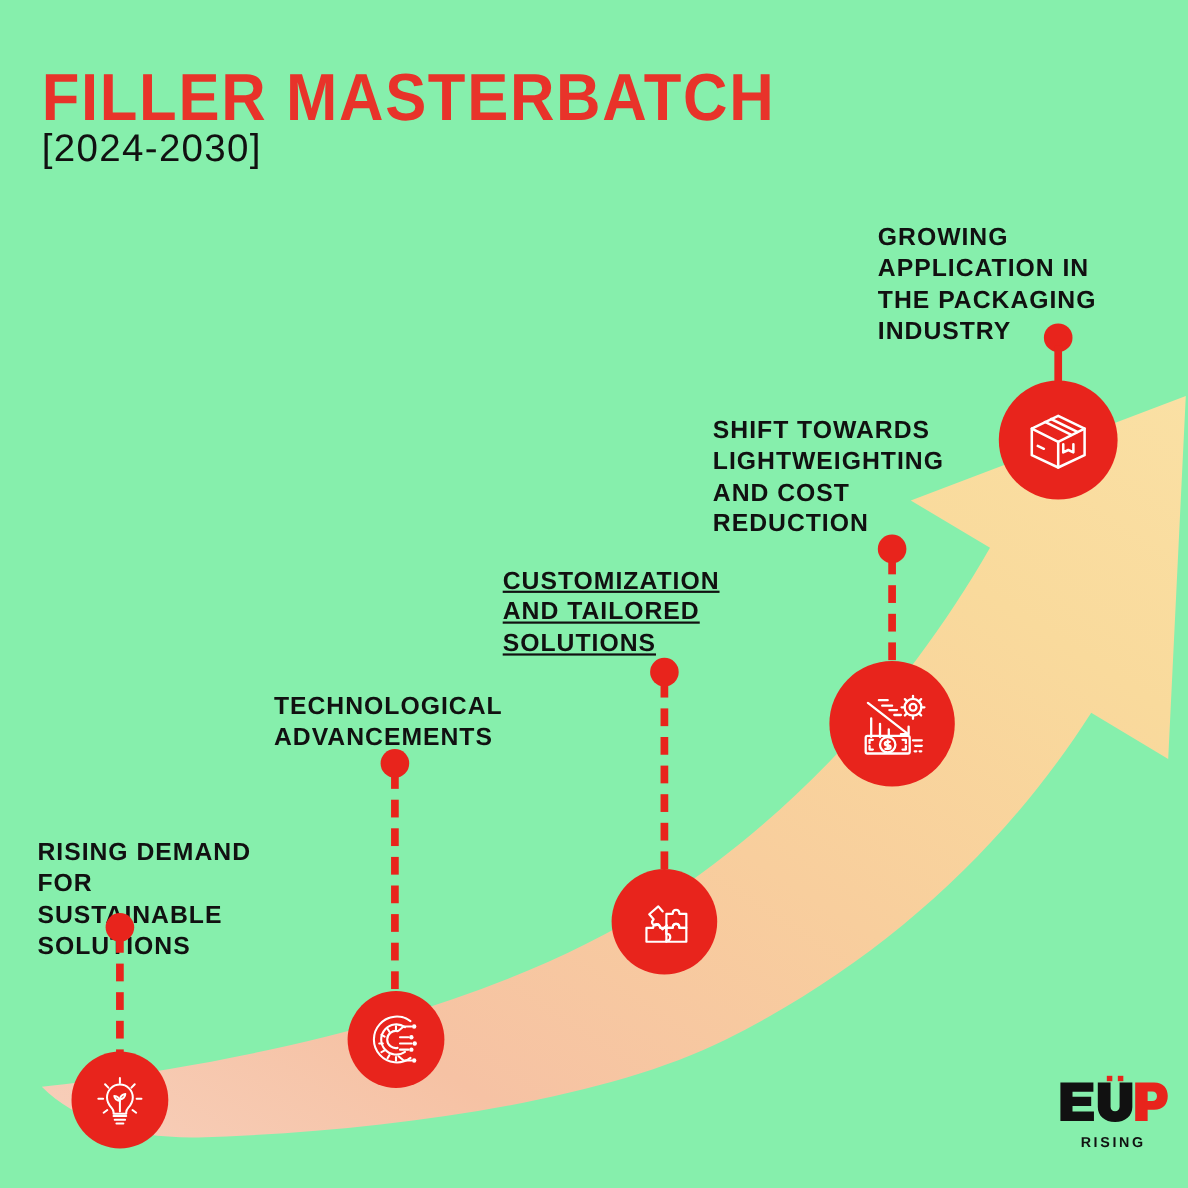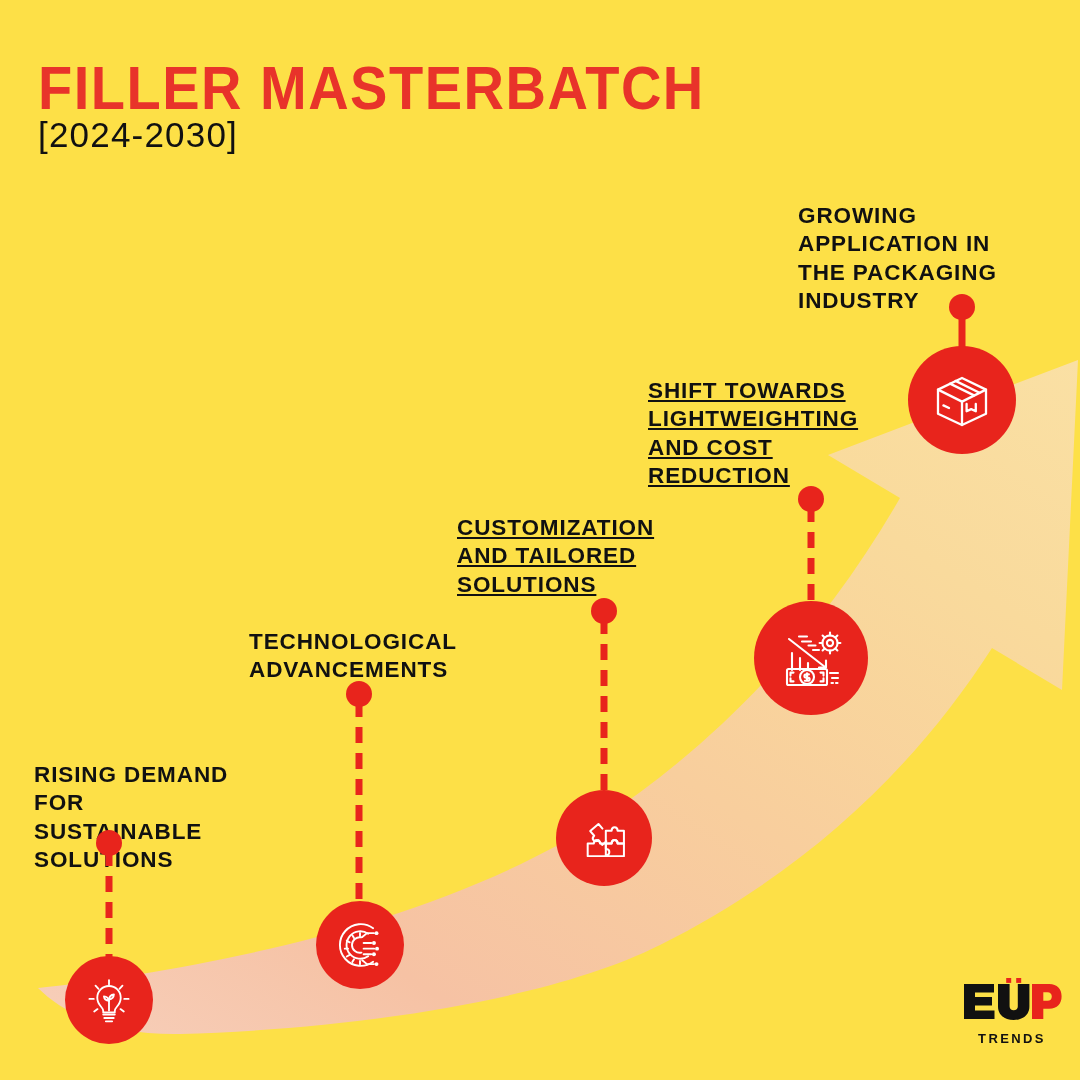--- a/index.html
+++ b/index.html
@@ -10,21 +10,21 @@
     background: #ffffff;
     font-family: "Liberation Sans", sans-serif;
     overflow: hidden;
     position: relative;
   }
 
   #stage {
     position: relative;
     width: 1080px;
     height: 1080px;
-    background: #fde047;
+    background: #86efac;
     overflow: hidden;
   }
 
   
   .title-block {
     position: absolute;
     left: 38px;
     top: 58px;
     width: 820px;
   }
@@ -246,21 +246,21 @@
 
           <path d="M34 38V24h6.4c0-2.4 1.5-3.9 3.3-3.9S47 21.6 47 24h7v14h-7c0-2.4-1.5-3.9-3.3-3.9S40.4 35.6 40.4 38z"></path>
 
           <path d="M30.3 21.6l-4.4-5.1-9.1 7.9 4.4 5.1c-1.8 1.6-1.9 3.7-.7 5.1 1.2 1.4 3.3 1.5 5.1-.1l4.4 5.1 4.6-4"></path>
         </svg>
       </span>
     </div>
   </div>
 
   <div class="node">
-    <div class="label" style="left:648px; top:377px; width:260px;text-decoration:underline;">SHIFT TOWARDS
+    <div class="label" style="left:648px; top:377px; width:260px;">SHIFT TOWARDS
 LIGHTWEIGHTING
 AND COST
 REDUCTION</div>
 
     <div class="connector" style="left:798px; top:486px;">
       <div class="dot"></div>
       <div class="stem" style="height:124px;"></div>
     </div>
 
     <div class="node-circle" style="left:754px; top:601px; width:114px; height:114px;">
@@ -322,16 +322,16 @@
         <path d="M2 6h30v8.5H13v4.6h17v8.3H13v5.1h19.5V41H2z" fill="#111111"></path>
 
         <path d="M36 6h11.6v22.2c0 2.5 1.6 4.1 4.1 4.1s4.1-1.6 4.1-4.1V6h11.6v22.4c0 8.1-6.3 13.6-15.7 13.6S36 36.5 36 28.4z" fill="#111111"></path>
 
         <rect x="44.2" y="-0.5" width="5" height="5.4" fill="#E8241C"></rect>
         <rect x="54.2" y="-0.5" width="5" height="5.4" fill="#E8241C"></rect>
 
         <path d="M70 6h17.2C95.3 6 99.6 11 99.6 18.3S95.3 30.8 87.2 30.8H81.3V41H70zM81.3 14.2v8.6h4.2c2.7 0 4.3-1.6 4.3-4.3s-1.6-4.3-4.3-4.3z" fill="#E8241C"></path>
       </svg>
     </span>
-    <span class="logo-sub">TRENDS</span>
+    <span class="logo-sub">RISING</span>
   </div>
 
 </div>
 
 </body></html>

